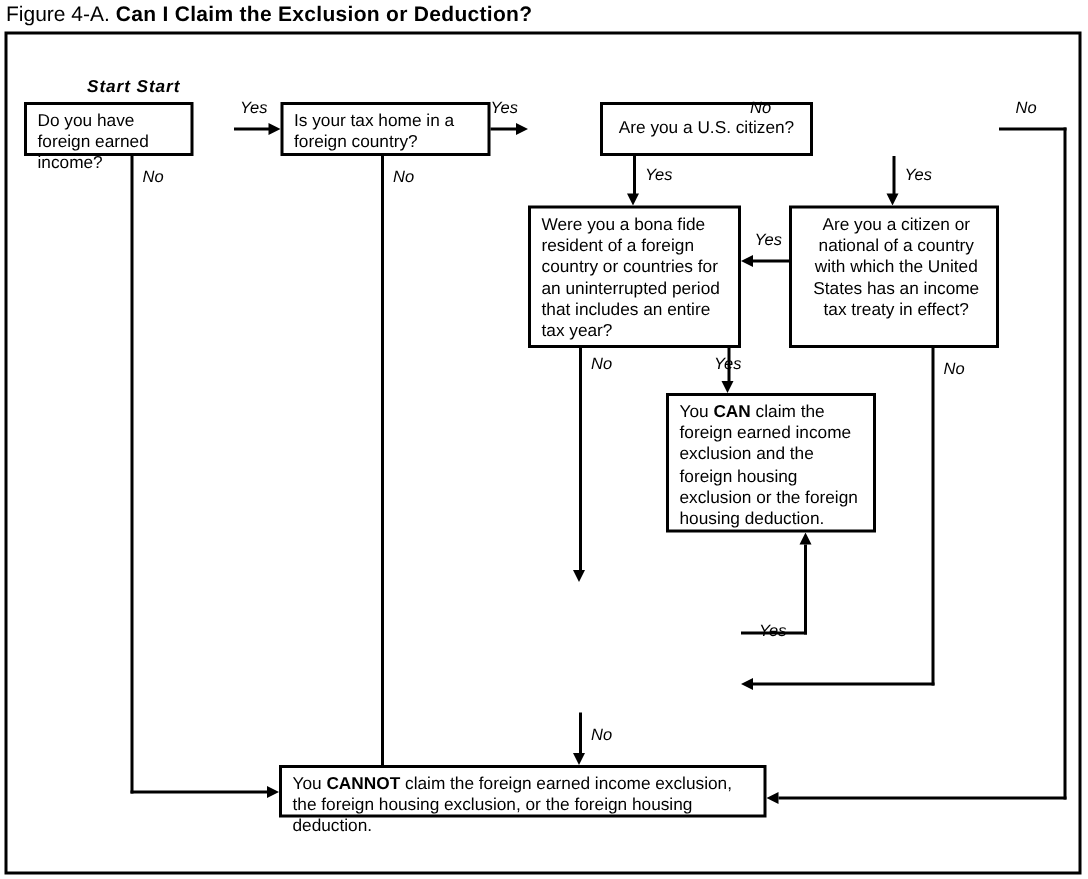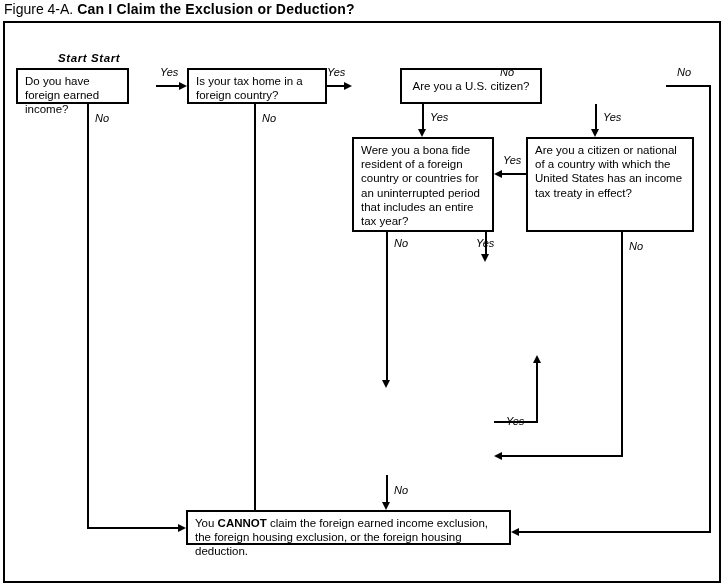--- a/index.html
+++ b/index.html
@@ -71,24 +71,27 @@
 
   <div class="box center" style="left:352px;top:68px;width:142px;height:36px;margin-left:48px;">
     <div class="txt">Are you a U.S. citizen?</div>
   </div>
 
 
   <div class="box" style="left:352px;top:137px;width:142px;height:95px;">
     <div class="txt">Were you a bona fide resident of a foreign country or countries for an uninterrupted period that includes an entire tax year?</div>
   </div>
 
-  <div class="box" style="left:526px;top:137px;width:168px;height:95px;">
+  <div class="box" style="left:526px;top:137px;width:140px;height:95px;text-align:center;">
     <div class="txt">Are you a citizen or national of a country with which the United States has an income tax treaty in effect?</div>
   </div>
 
+  <div class="box" style="left:444px;top:262px;width:140px;height:93px;">
+    <div class="txt"><span>You </span><b>CAN</b><span> claim the foreign earned income exclusion and the foreign housing exclusion or the foreign housing deduction.</span></div>
+  </div>
 
 
   <div class="box" style="left:186px;top:510px;width:325px;height:35px;">
     <div class="txt"><span>You </span><b>CANNOT</b><span> claim the foreign earned income exclusion, the foreign housing exclusion, or the foreign housing deduction.</span></div>
   </div>
 
   <div class="ln h" style="left:156px;top:85px;width:24px;"></div>
   <div class="ar ar-r" style="left:179px;top:81.5px;"></div>
   <div class="lbl" style="left:160px;top:66px;">Yes</div>
 

